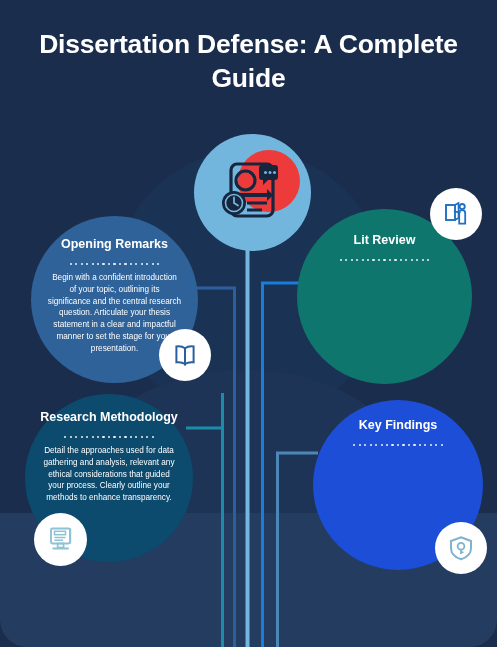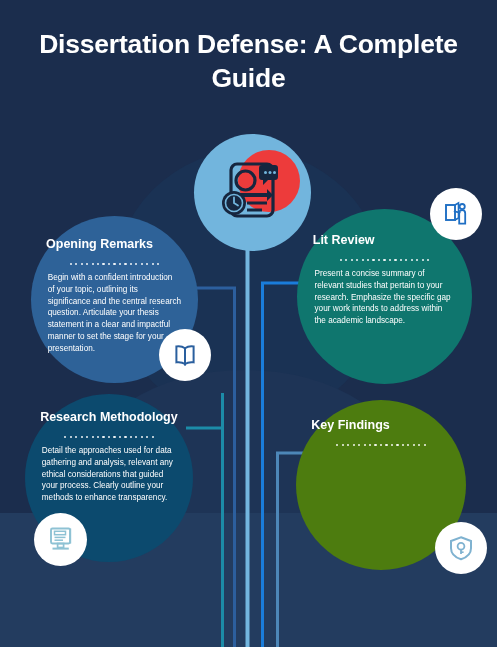--- a/index.html
+++ b/index.html
@@ -11,20 +11,21 @@
     background: #1b2d4d;
     font-family: "Liberation Sans", sans-serif;
   }
 
   #poster {
     position: relative;
     width: 497px;
     height: 647px;
     background: #1b2d4d;
     overflow: hidden;
+    border-radius: 27px;
   }
 
   
   .bg-layer { position: absolute; pointer-events: none; }
 
   .bg-band-bottom {
     left: 0; top: 513px; width: 497px; height: 134px;
     background: #233c5f;
   }
 
@@ -74,20 +75,21 @@
 
   
   .bubble {
     position: absolute;
     border-radius: 50%;
     z-index: 4;
     display: flex;
     flex-direction: column;
     align-items: center;
     color: #ffffff;
+    text-align: center;
   }
   .bubble .b-title {
     font-size: 12.5px;
     font-weight: bold;
     line-height: 1.25;
     width: 82%;
   }
   .bubble .dots {
     display: flex;
     gap: 3.4px;
@@ -117,23 +119,23 @@
     background: #0f766e;
     padding-top: 24px;
   }
   #bubble-method {
     left: 25px; top: 394px;
     width: 168px; height: 168px;
     background: #0c4a6e;
     padding-top: 16px;
   }
   #bubble-key {
-    left: 296px; top: 400px;
+    left: 313px; top: 400px;
     width: 170px; height: 170px;
-    background: #4d7c0f;
+    background: #1d4ed8;
     padding-top: 18px;
   }
 
   
   .badge {
     position: absolute;
     border-radius: 50%;
     background: #ffffff;
     z-index: 8;
     display: flex; align-items: center; justify-content: center;
@@ -233,21 +235,20 @@
         <i></i>
         <i></i>
         <i></i>
         <i></i>
         <i></i>
         <i></i>
         <i></i>
         <i></i>
         <i></i>
     </div>
-    <div class="b-body">Present a concise summary of relevant studies that pertain to your research. Emphasize the specific gap your work intends to address within the academic landscape.</div>
   </div>
 
   <div class="bubble" id="bubble-method">
     <div class="b-title">Research Methodology</div>
     <div class="dots">
       <i></i>
         <i></i>
         <i></i>
         <i></i>
         <i></i>

